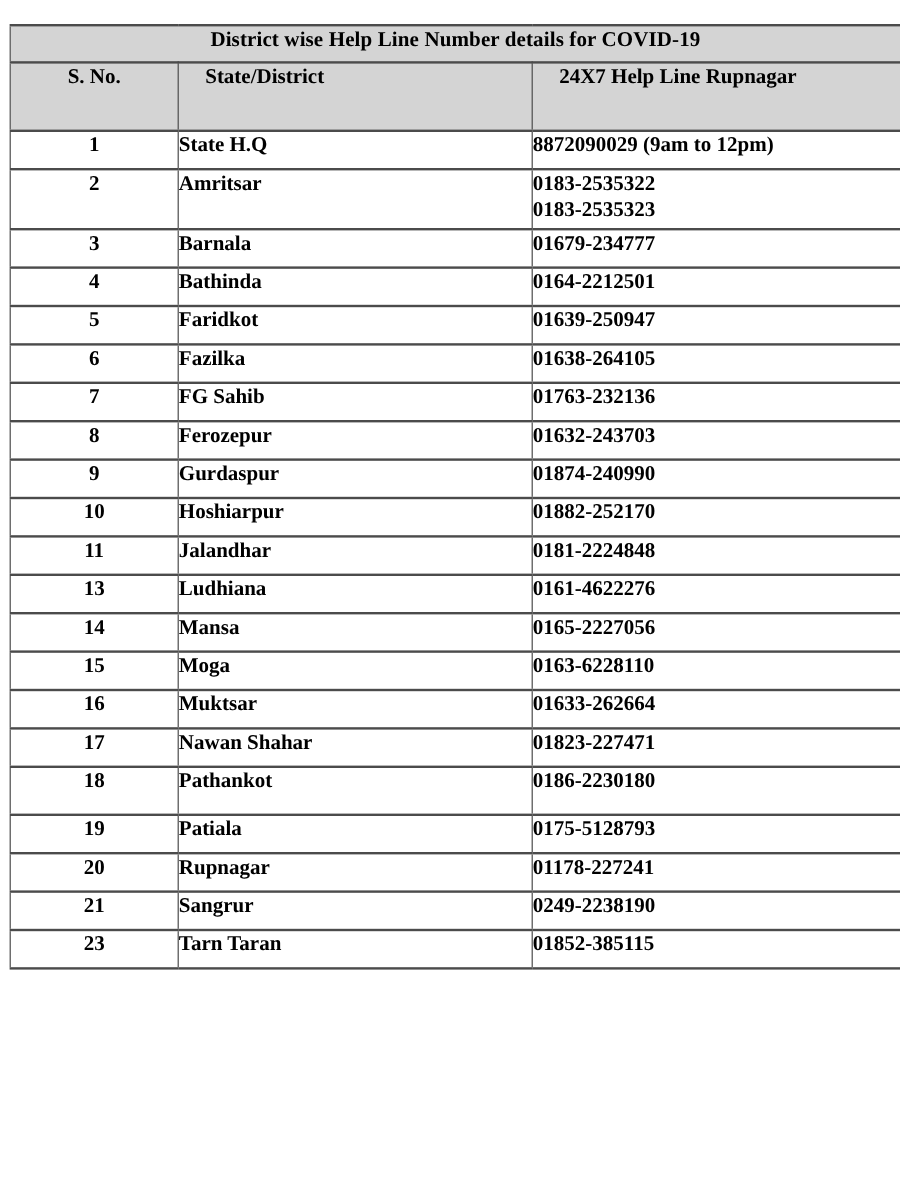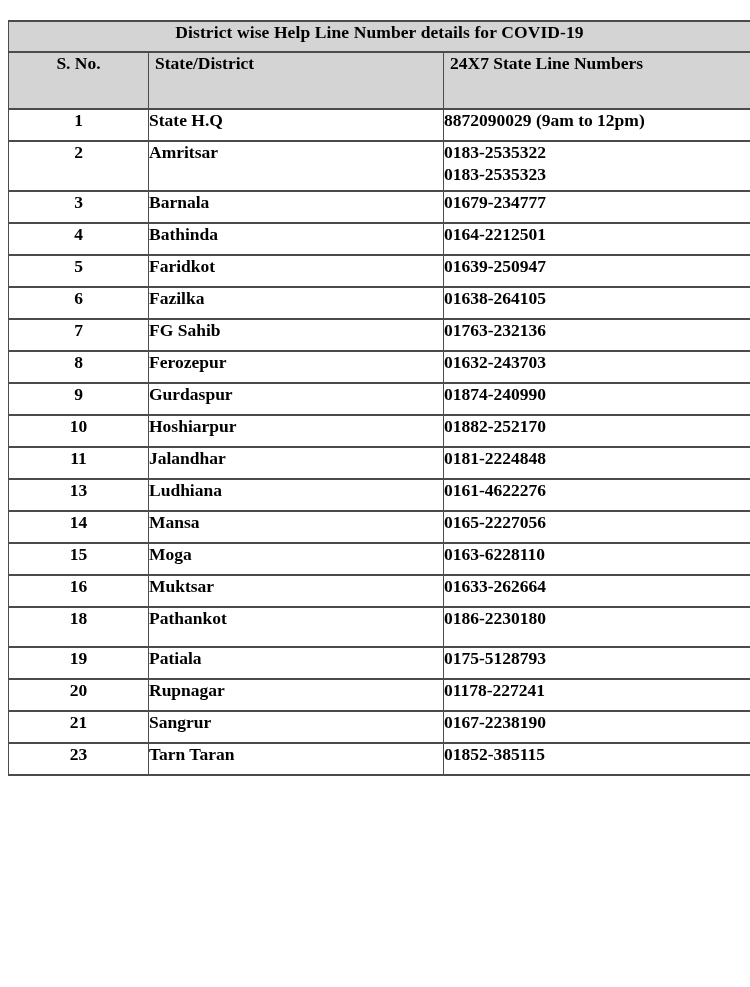--- a/index.html
+++ b/index.html
@@ -68,21 +68,21 @@
     height: 55px;
     vertical-align: top;
     font-size: 18px;
     padding-top: 5px;
   }
   .colhead.sno {
     text-align: center;
   }
   .colhead.txt {
     text-align: left;
-    padding-left: 6px;
+    padding-left: 22px;
   }
 
   
   td.sno {
     text-align: center;
     padding-top: 7px;
     font-size: 17px;
   }
   td.dist,
   td.phone {
@@ -111,21 +111,21 @@
       <col class="c-phone">
     </colgroup>
 
     <thead>
       <tr>
         <th class="title-cell" colspan="3">District wise Help Line Number details for COVID-19</th>
       </tr>
       <tr>
         <th class="colhead sno">S. No.</th>
         <th class="colhead txt">State/District</th>
-        <th class="colhead txt">24X7 State Line Numbers</th>
+        <th class="colhead txt">24X7 Help Line Rupnagar</th>
       </tr>
     </thead>
 
     <tbody id="table-body">
         <tr class="row-std">
           <td class="sno">1</td>
           <td class="dist">State H.Q</td>
           <td class="phone">
             <span class="phone-line">8872090029 (9am to 12pm)</span>
           </td>
@@ -222,20 +222,27 @@
             <span class="phone-line">0163-6228110</span>
           </td>
         </tr>
         <tr class="row-std">
           <td class="sno">16</td>
           <td class="dist">Muktsar</td>
           <td class="phone">
             <span class="phone-line">01633-262664</span>
           </td>
         </tr>
+        <tr class="row-std">
+          <td class="sno">17</td>
+          <td class="dist">Nawan Shahar</td>
+          <td class="phone">
+            <span class="phone-line">01823-227471</span>
+          </td>
+        </tr>
         <tr class="row-xtall">
           <td class="sno">18</td>
           <td class="dist">Pathankot</td>
           <td class="phone">
             <span class="phone-line">0186-2230180</span>
           </td>
         </tr>
         <tr class="row-std">
           <td class="sno">19</td>
           <td class="dist">Patiala</td>
@@ -247,21 +254,21 @@
           <td class="sno">20</td>
           <td class="dist">Rupnagar</td>
           <td class="phone">
             <span class="phone-line">01178-227241</span>
           </td>
         </tr>
         <tr class="row-std">
           <td class="sno">21</td>
           <td class="dist">Sangrur</td>
           <td class="phone">
-            <span class="phone-line">0167-2238190</span>
+            <span class="phone-line">0249-2238190</span>
           </td>
         </tr>
         <tr class="row-std">
           <td class="sno">23</td>
           <td class="dist">Tarn Taran</td>
           <td class="phone">
             <span class="phone-line">01852-385115</span>
           </td>
         </tr>
       </tbody>

